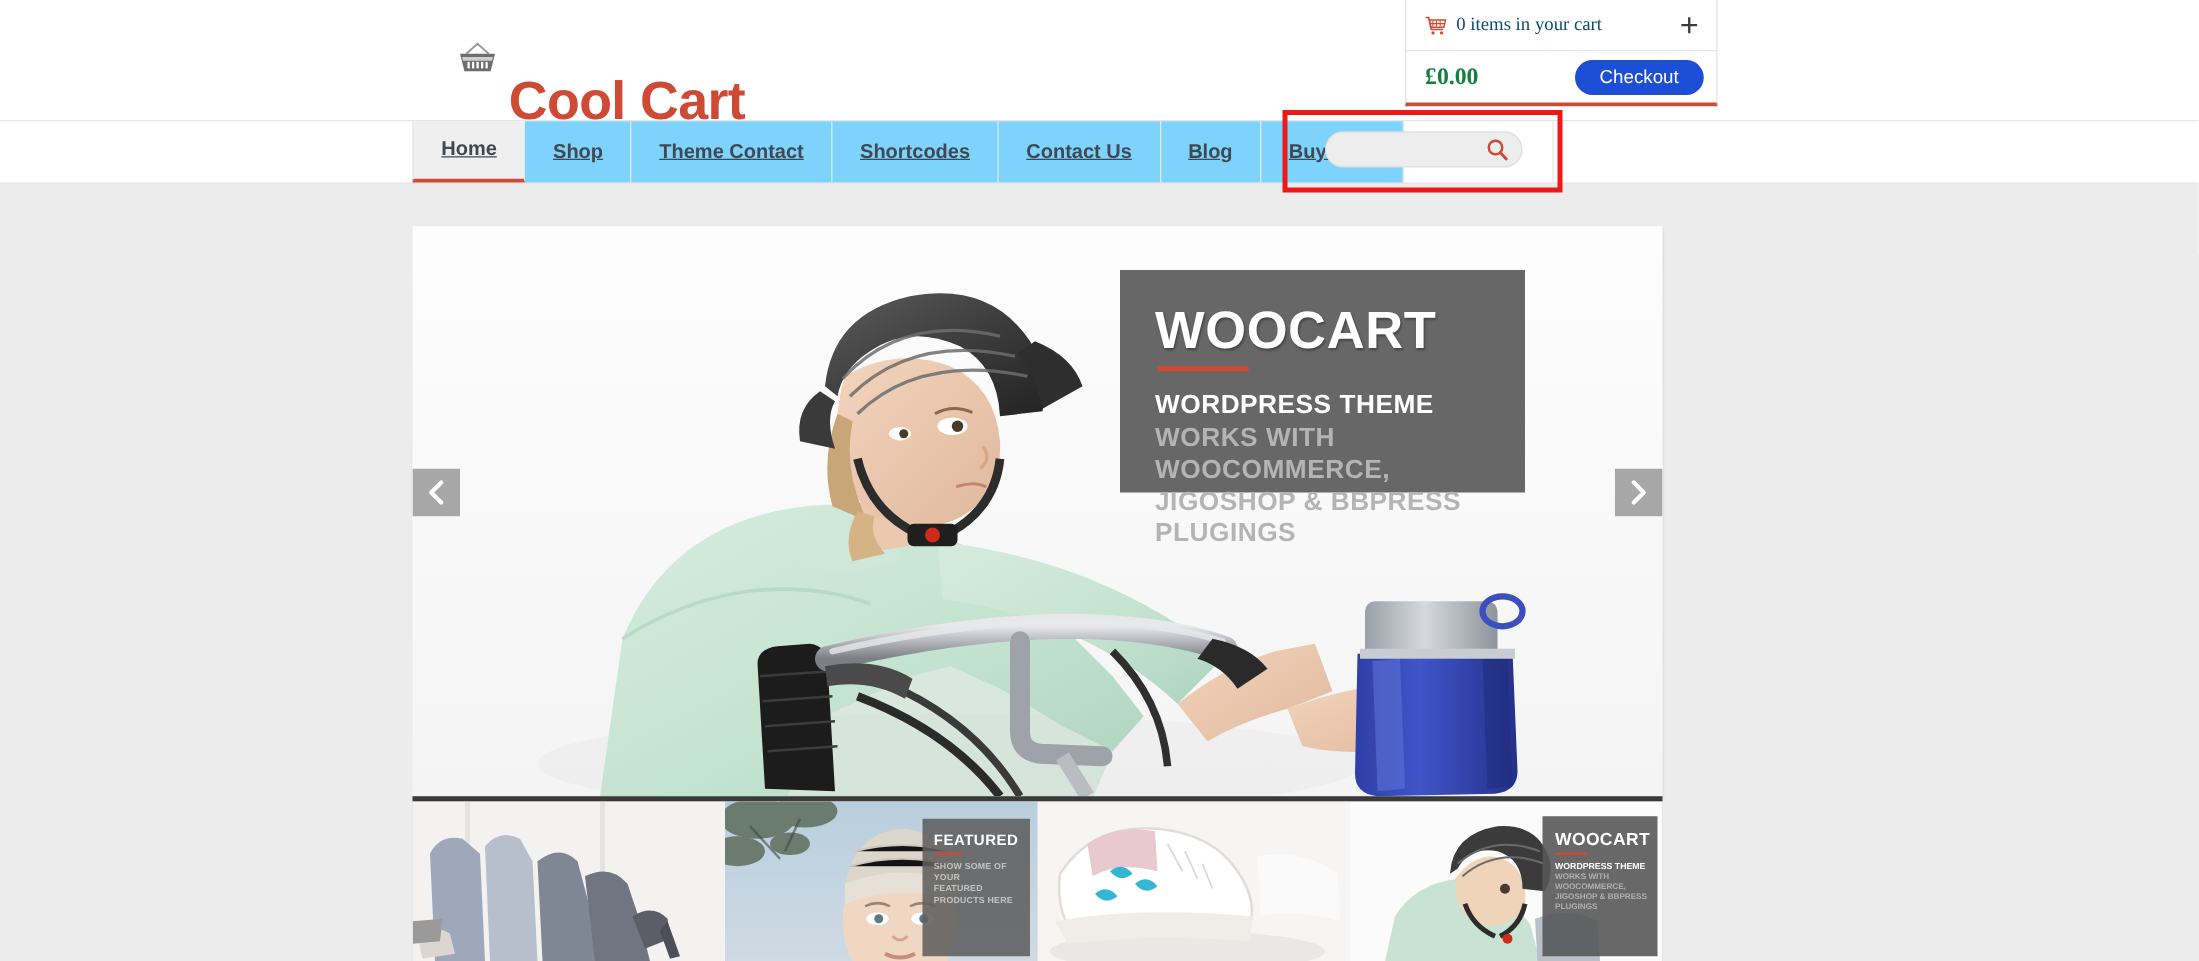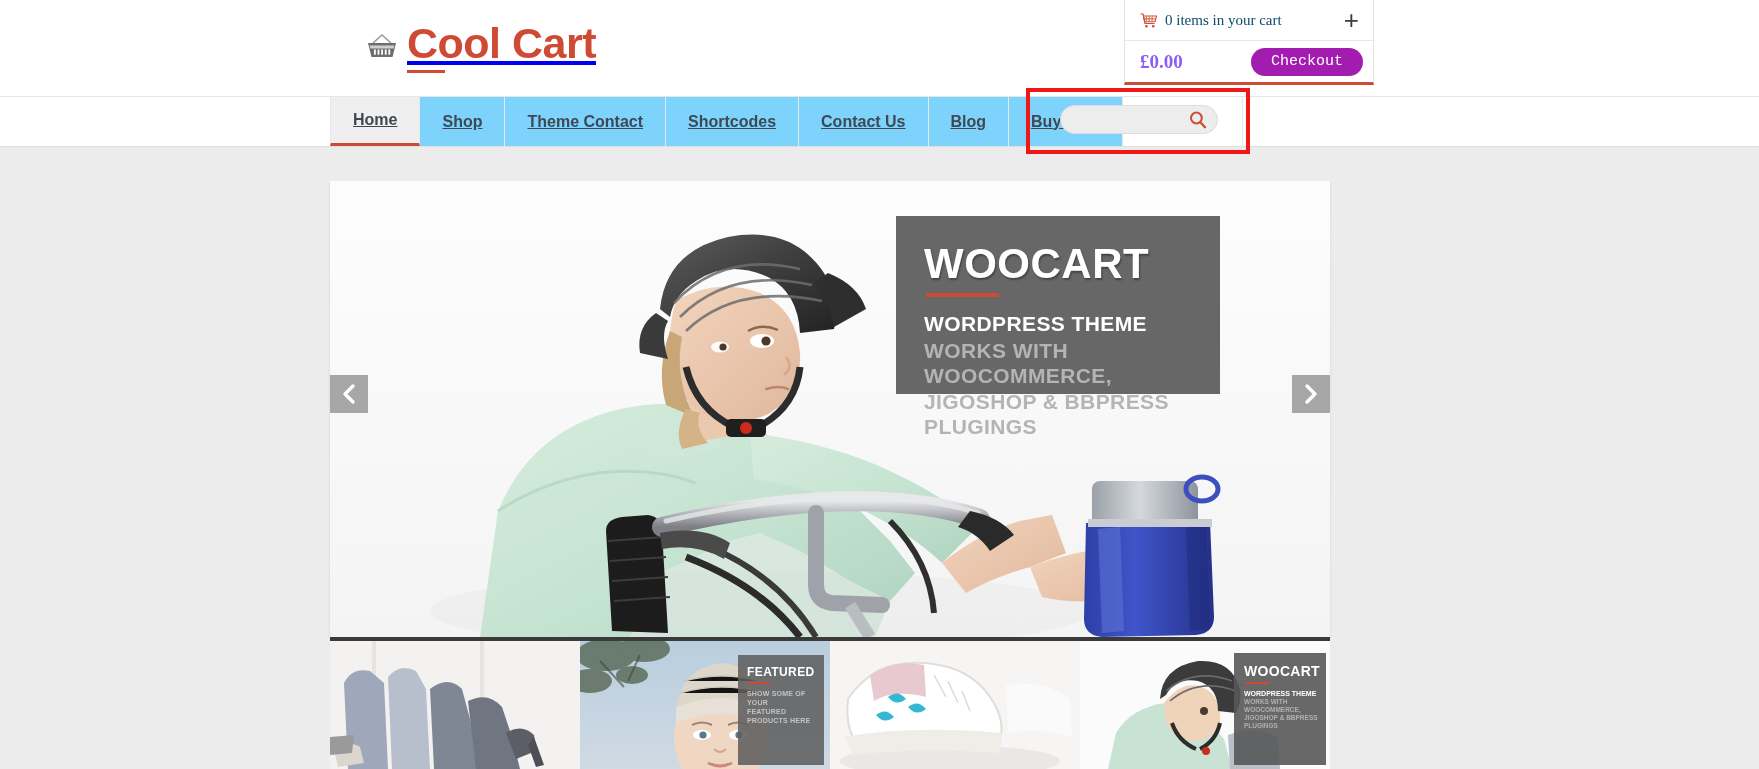--- a/index.html
+++ b/index.html
@@ -34,21 +34,21 @@
     top: 18px;
     display: flex;
     align-items: flex-start;
   }
   .basket-icon {
     width: 34px; height: 34px;
     margin-top: 12px;
     margin-right: 8px;
     flex: 0 0 auto;
   }
-  .logo-text-wrap { display: flex; flex-direction: column; }
+  .logo-text-wrap { display: flex; flex-direction: column; margin-top: 38px; }
   .logo-text {
     font-family: "Liberation Sans Narrow", "Liberation Sans", sans-serif;
     font-size: 43px;
     font-weight: 700;
     letter-spacing: -0.5px;
     color: #cf4a34;
     line-height: 50px;
     white-space: nowrap;
   }
   .logo-underline {
@@ -99,27 +99,27 @@
   .cart-bottom {
     height: 41px;
     display: flex;
     align-items: center;
     padding: 0 10px 0 15px;
   }
   .cart-total {
     font-family: "Liberation Serif", serif;
     font-size: 19px;
     font-weight: 700;
-    color: #8b5cf6;
+    color: #15803d;
     flex: 1 1 auto;
   }
   .checkout-btn {
-    background: #a21caf;
+    background: #1d4ed8;
     color: #ffffff;
-    font-family: Liberation Mono, monospace;
+    font-family: Liberation Sans, sans-serif;
     font-size: 15px;
     border: none;
     border-radius: 16px;
     padding: 6px 20px 7px 20px;
     cursor: pointer;
     line-height: 1;
   }
 
   
   .navbar {

